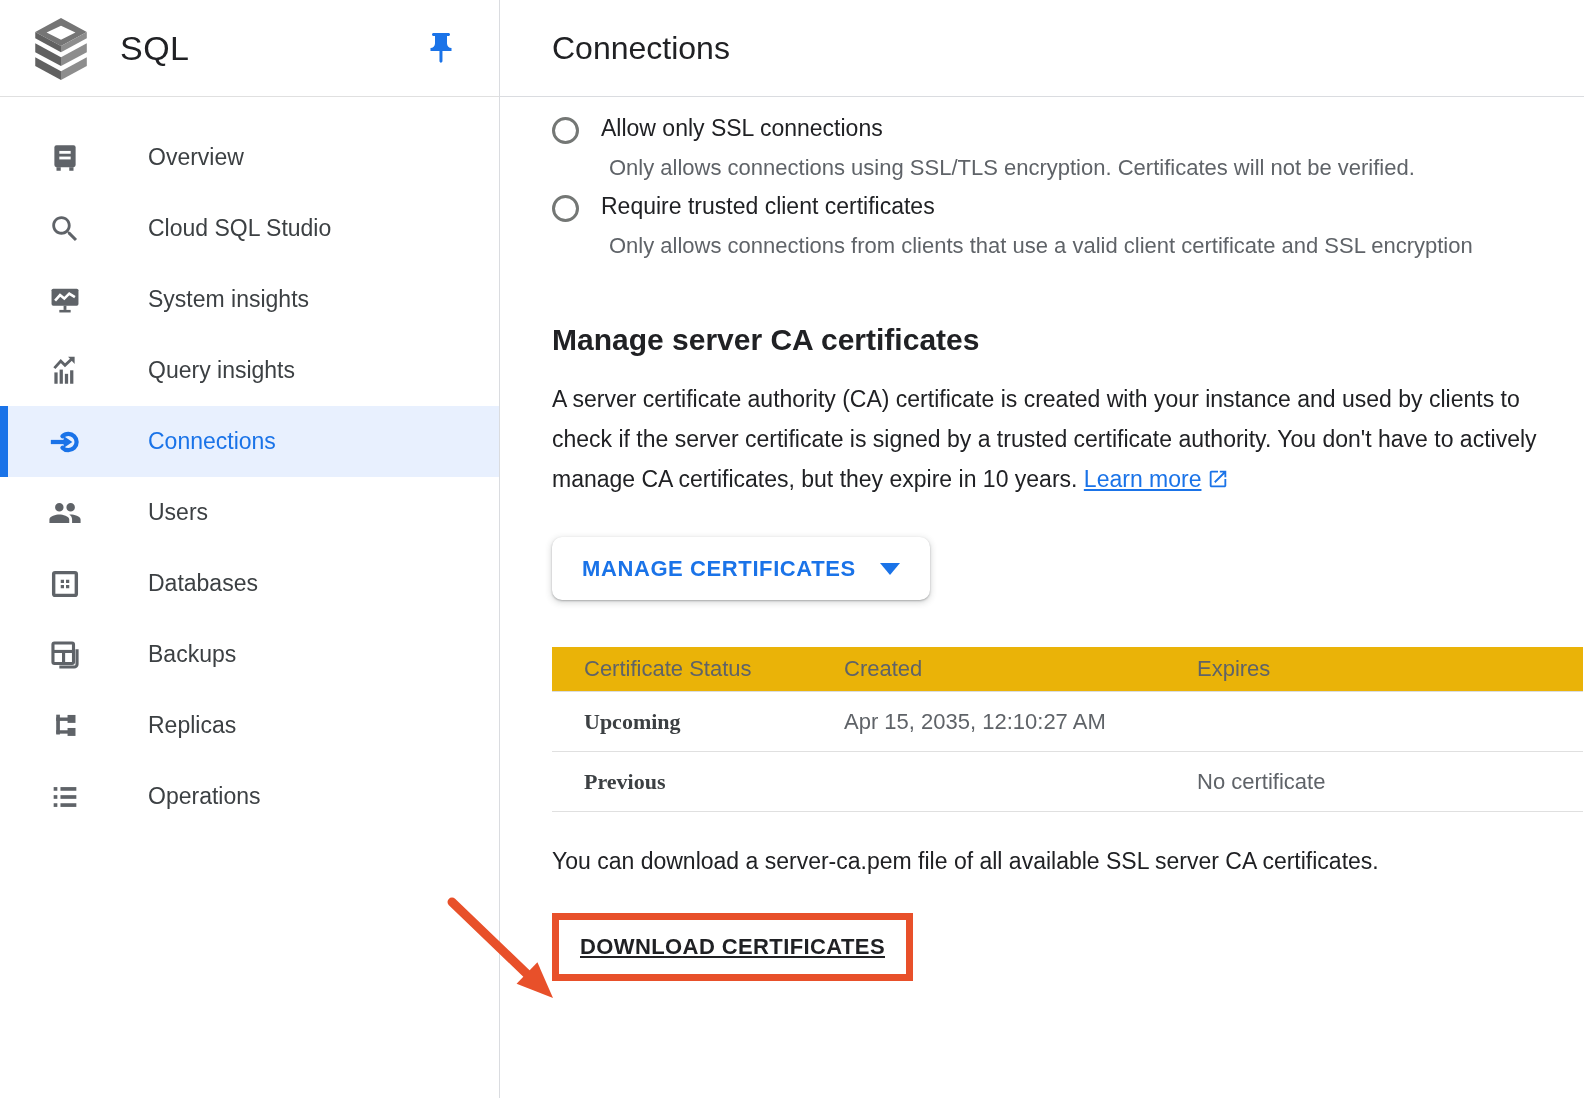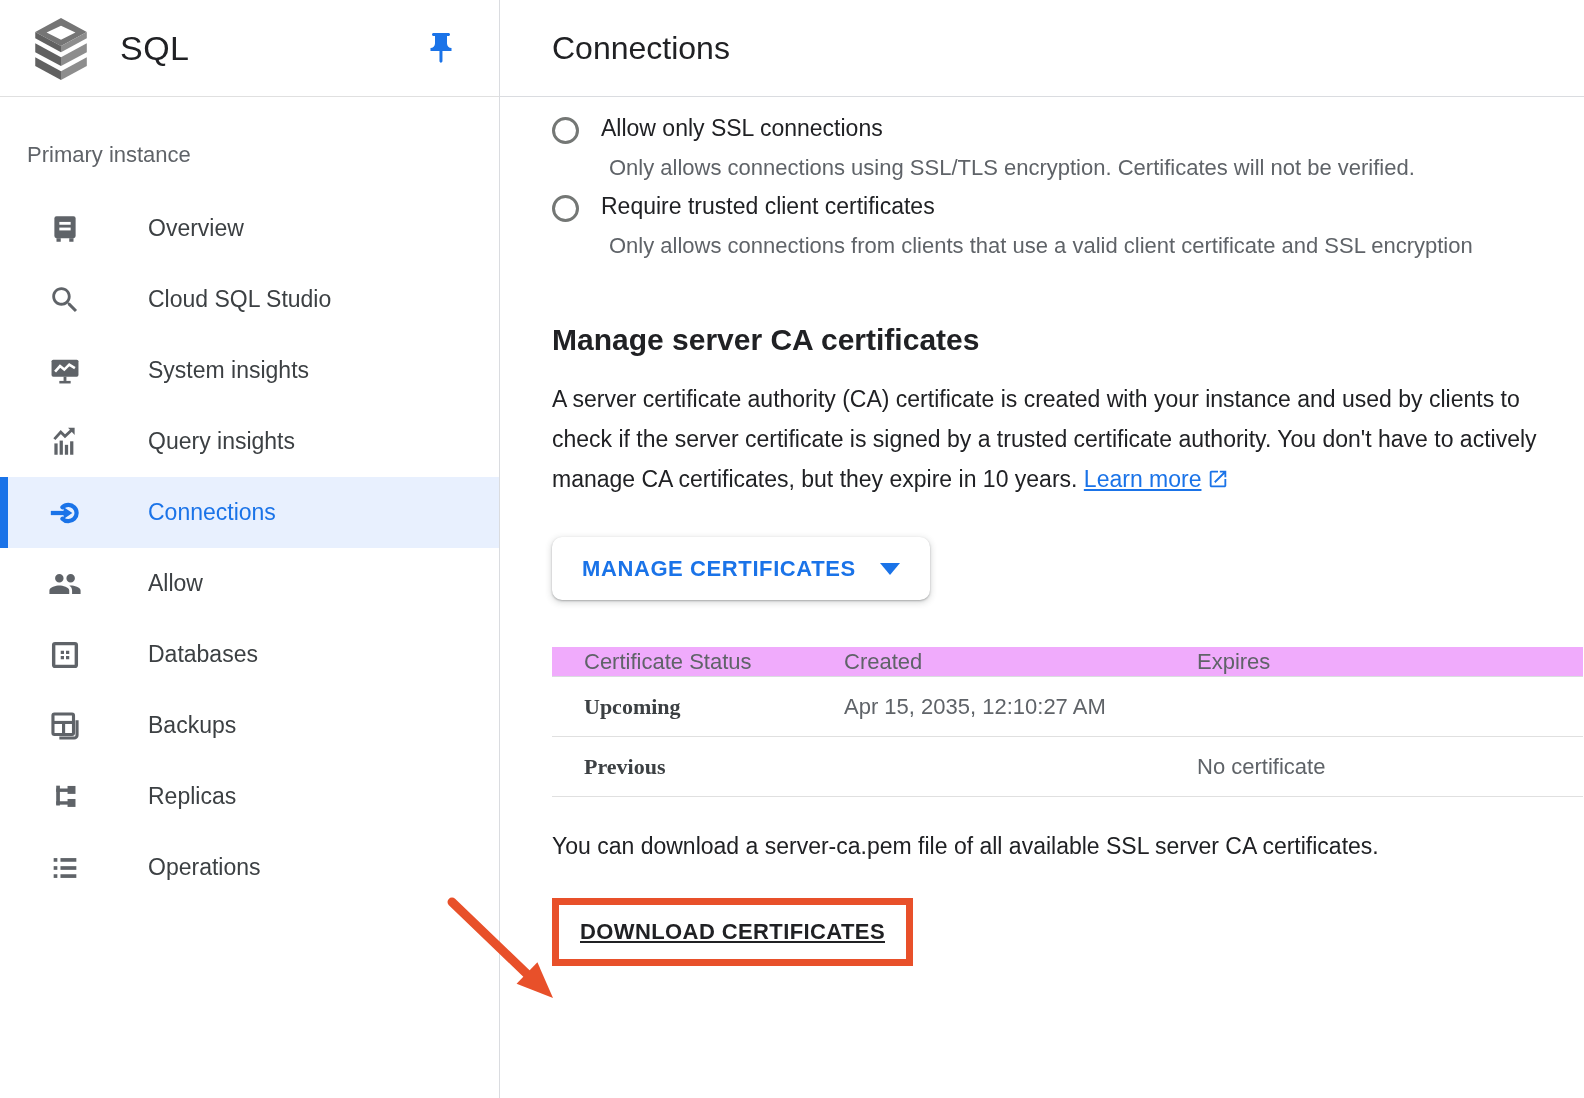--- a/index.html
+++ b/index.html
@@ -65,21 +65,21 @@
     width:0; height:0; margin-left:24px;
     border-left:10px solid transparent; border-right:10px solid transparent;
     border-top:12px solid #1a73e8;
   }
 
   .cert-table { margin-top:47px; width:1031px; font-size:22px; }
   .t-head, .t-row {
     display:grid; grid-template-columns:260px 353px 1fr;
     align-items:center; padding-left:32px;
   }
-  .t-head { height:30px; background:#f0abfc; color:#5f6368; border-bottom:1px solid #dadce0; }
+  .t-head { height:45px; background:#eab308; color:#5f6368; border-bottom:1px solid #dadce0; }
   .t-row { height:60px; border-bottom:1px solid #e0e0e0; }
   .status-cell { font-weight:700; color:#3c4043;font-family:Liberation Serif, serif; }
   .date-cell { color:#5f6368; }
 
   .download-note { margin:36px 0 0 0; font-size:23px; color:#202124; }
   .red-box { display:inline-block; margin-top:38px; border:7px solid #e8502a; background:#fff; }
   .download-btn {
     display:block; background:#fff; border:none; padding:14px 21px; cursor:pointer;
     font-size:22px; font-weight:700; letter-spacing:.4px; color:#202124;
     font-family:"Liberation Sans", sans-serif;
@@ -110,21 +110,20 @@
       </svg>
     </span>
     <span class="app-title">SQL</span>
     <span class="pin">
       <svg viewBox="0 0 24 24" width="36" height="36" fill="#1a73e8">
         <path d="M16 9V4h1c.55 0 1-.45 1-1s-.45-1-1-1H7c-.55 0-1 .45-1 1s.45 1 1 1h1v5c0 1.66-1.34 3-3 3v2h5.97v7l1 1 1-1v-7H19v-2c-1.66 0-3-1.34-3-3z"></path>
       </svg>
     </span>
   </div>
 
-  <div class="section-label">Primary instance</div>
 
   <nav>
     <div class="nav-item">
       <span class="nav-icon">
         <svg viewBox="0 0 24 24" width="34" height="34" fill="#5f6368">
           <rect x="4.5" y="3" width="15" height="15.5" rx="1.5"></rect>
           <rect x="8" y="7" width="8" height="2" fill="#fff"></rect>
           <rect x="8" y="11" width="8" height="2" fill="#fff"></rect>
           <rect x="6" y="18.5" width="3" height="2.5"></rect>
           <rect x="15" y="18.5" width="3" height="2.5"></rect>
@@ -178,21 +177,21 @@
       </span>
       <span class="nav-label">Connections</span>
     </div>
 
     <div class="nav-item">
       <span class="nav-icon">
         <svg viewBox="0 0 24 24" width="34" height="34" fill="#5f6368">
           <path d="M16 11c1.66 0 2.99-1.34 2.99-3S17.66 5 16 5c-1.66 0-3 1.34-3 3s1.34 3 3 3zm-8 0c1.66 0 2.99-1.34 2.99-3S9.66 5 8 5C6.34 5 5 6.34 5 8s1.34 3 3 3zm0 2c-2.33 0-7 1.17-7 3.5V19h14v-2.5c0-2.33-4.67-3.5-7-3.5zm8 0c-.29 0-.62.02-.97.05 1.16.84 1.97 1.97 1.97 3.45V19h6v-2.5c0-2.33-4.67-3.5-7-3.5z"></path>
         </svg>
       </span>
-      <span class="nav-label">Allow</span>
+      <span class="nav-label">Users</span>
     </div>
 
     <div class="nav-item">
       <span class="nav-icon">
         <svg viewBox="0 0 24 24" width="34" height="34" fill="#5f6368">
           <rect x="4" y="4" width="16" height="16" rx="1" fill="none" stroke="#5f6368" stroke-width="2.4"></rect>
           <rect x="9" y="9" width="2.3" height="2.3"></rect>
           <rect x="12.7" y="9" width="2.3" height="2.3"></rect>
           <rect x="9" y="12.7" width="2.3" height="2.3"></rect>
           <rect x="12.7" y="12.7" width="2.3" height="2.3"></rect>

